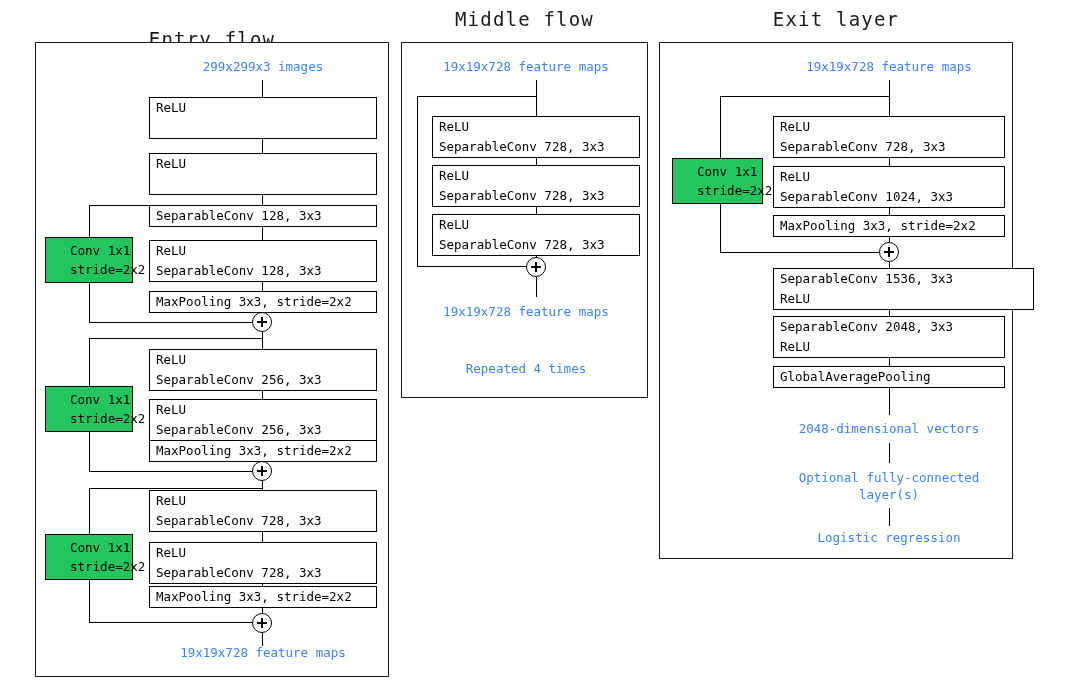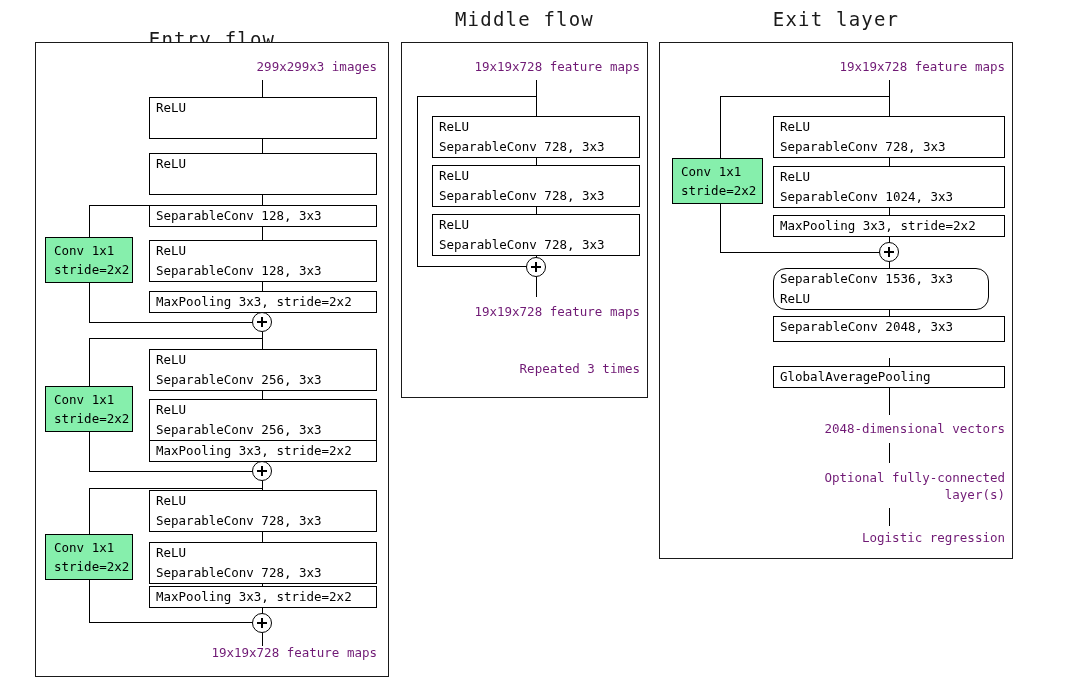--- a/index.html
+++ b/index.html
@@ -45,39 +45,39 @@
     color:#000000;
     z-index:4;
   }
   .op.two{line-height:20px;}
   .op .ln{display:block;height:20px;}
 
   
   .sidebox{
     position:absolute;
     border:1.4px solid #000000;
-    background:#86efac;
+    background:#22c55e;
     box-sizing:border-box;
     font-size:12.5px;
     line-height:19px;
-    padding:3px 0 0 8px;
+    padding:3px 0 0 24px;
     white-space:nowrap;
     color:#000000;
     z-index:5;
   }
   .sidebox .ln{display:block;}
 
   
   .txt{
     position:absolute;
     font-size:12.5px;
     line-height:17px;
     white-space:nowrap;
-    text-align:right;
-    color:#701a75;
+    text-align:center;
+    color:#3b82f6;
     z-index:4;
   }
   .txt.wrap{white-space:normal;}
 
   
   .v{position:absolute;width:0;border-left:1.7px solid #000;z-index:2;}
   .h{position:absolute;height:0;border-top:1.7px solid #000;z-index:2;}
 
   
   .plus{
@@ -234,21 +234,21 @@
     <span class="ln">ReLU</span>
     <span class="ln">SeparableConv 728, 3x3</span>
   </div>
   <div class="v" style="left:536px;top:256px;height:4px;"></div>
 
   <div class="plus" style="left:526px;top:257px;"></div>
   <div class="v" style="left:536px;top:277px;height:20px;"></div>
 
   <div class="txt" style="left:412px;top:303px;width:228px;">19x19x728 feature maps</div>
 
-  <div class="txt" style="left:412px;top:360px;width:228px;">Repeated 3 times</div>
+  <div class="txt" style="left:412px;top:360px;width:228px;">Repeated 4 times</div>
 
   <div class="flow-title" style="left:659px;top:8px;width:354px;">Exit layer</div>
 
   <div class="panel" style="left:659px;top:42px;width:354px;height:517px;"></div>
 
   <div class="txt" style="left:773px;top:58px;width:232px;">19x19x728 feature maps</div>
 
   <div class="v" style="left:889px;top:80px;height:36px;"></div>
 
   <div class="h" style="left:720px;top:96px;width:170px;"></div>
@@ -273,27 +273,27 @@
   <div class="v" style="left:889px;top:208px;height:7px;"></div>
 
   <div class="op" style="left:773px;top:215px;width:232px;height:22px;">
     <span class="ln">MaxPooling 3x3, stride=2x2</span>
   </div>
   <div class="v" style="left:889px;top:237px;height:6px;"></div>
 
   <div class="plus" style="left:879px;top:242px;"></div>
   <div class="v" style="left:889px;top:262px;height:12px;"></div>
 
-  <div class="op two" style="left:773px;top:268px;width:216px;height:42px;border-radius:13px;">
+  <div class="op two" style="left:773px;top:268px;width:261px;height:42px;">
     <span class="ln">SeparableConv 1536, 3x3</span>
     <span class="ln">ReLU</span>
   </div>
   <div class="v" style="left:889px;top:310px;height:7px;"></div>
 
-  <div class="op two" style="left:773px;top:316px;width:232px;height:26px;">
+  <div class="op two" style="left:773px;top:316px;width:232px;height:42px;">
     <span class="ln">SeparableConv 2048, 3x3</span>
     <span class="ln">ReLU</span>
   </div>
   <div class="v" style="left:889px;top:358px;height:9px;"></div>
 
   <div class="op" style="left:773px;top:366px;width:232px;height:22px;">
     <span class="ln">GlobalAveragePooling</span>
   </div>
   <div class="v" style="left:889px;top:388px;height:27px;"></div>
 

